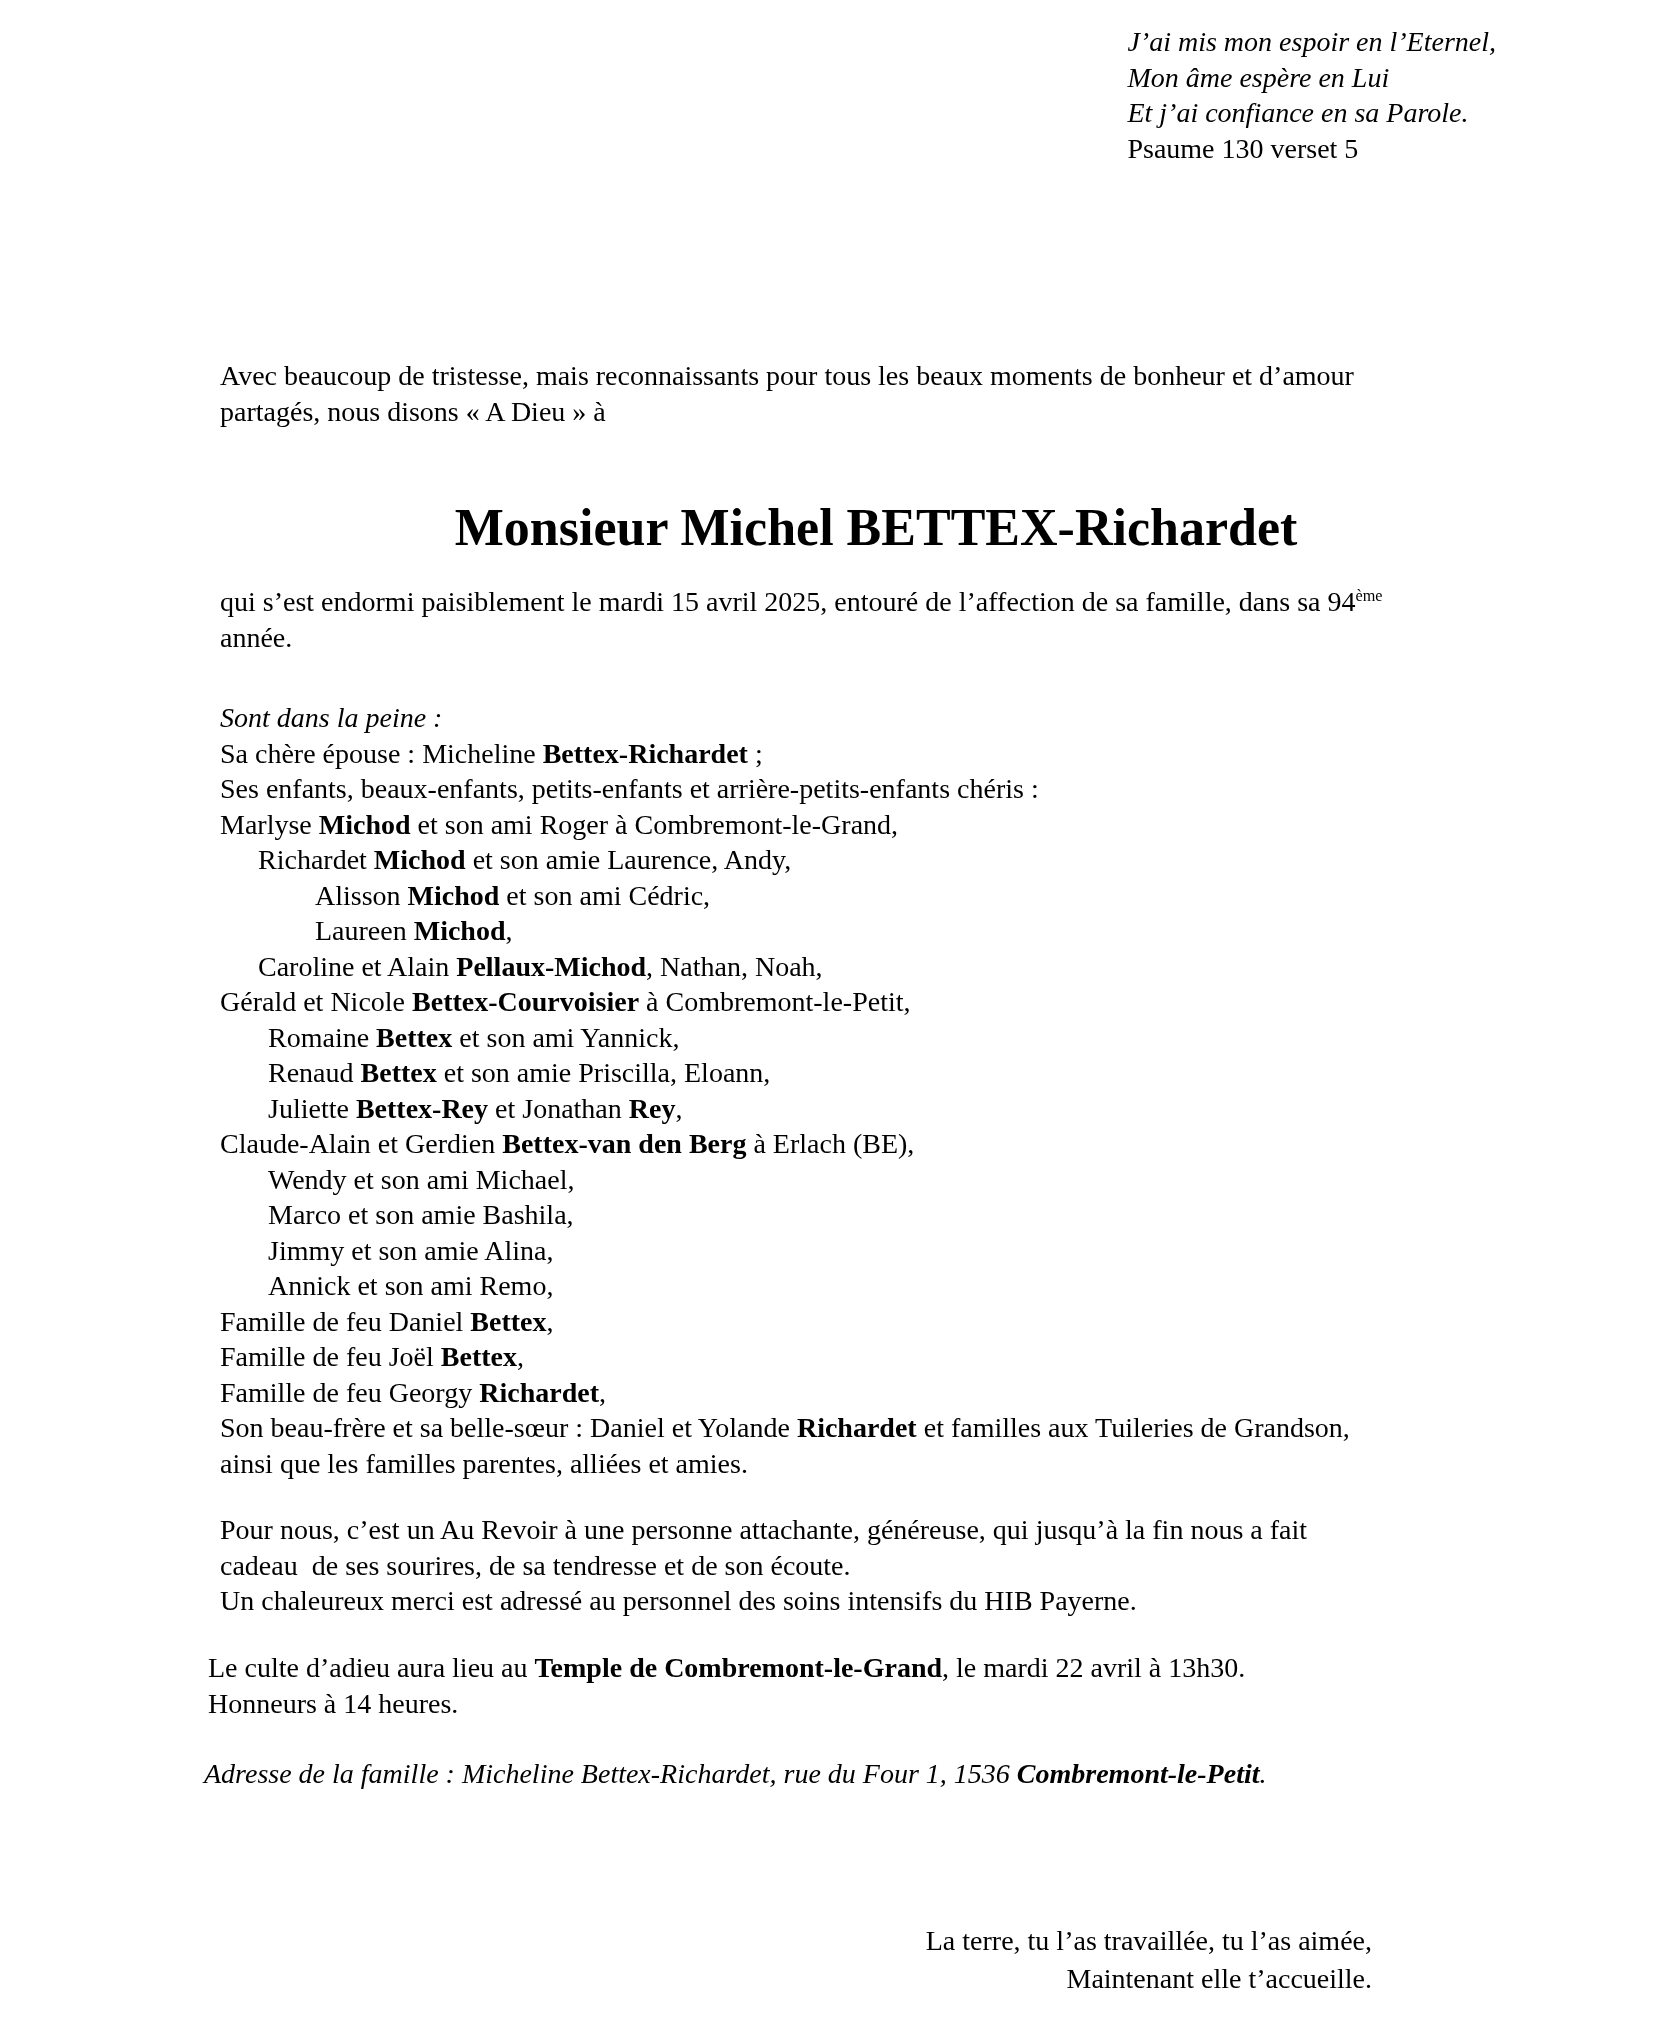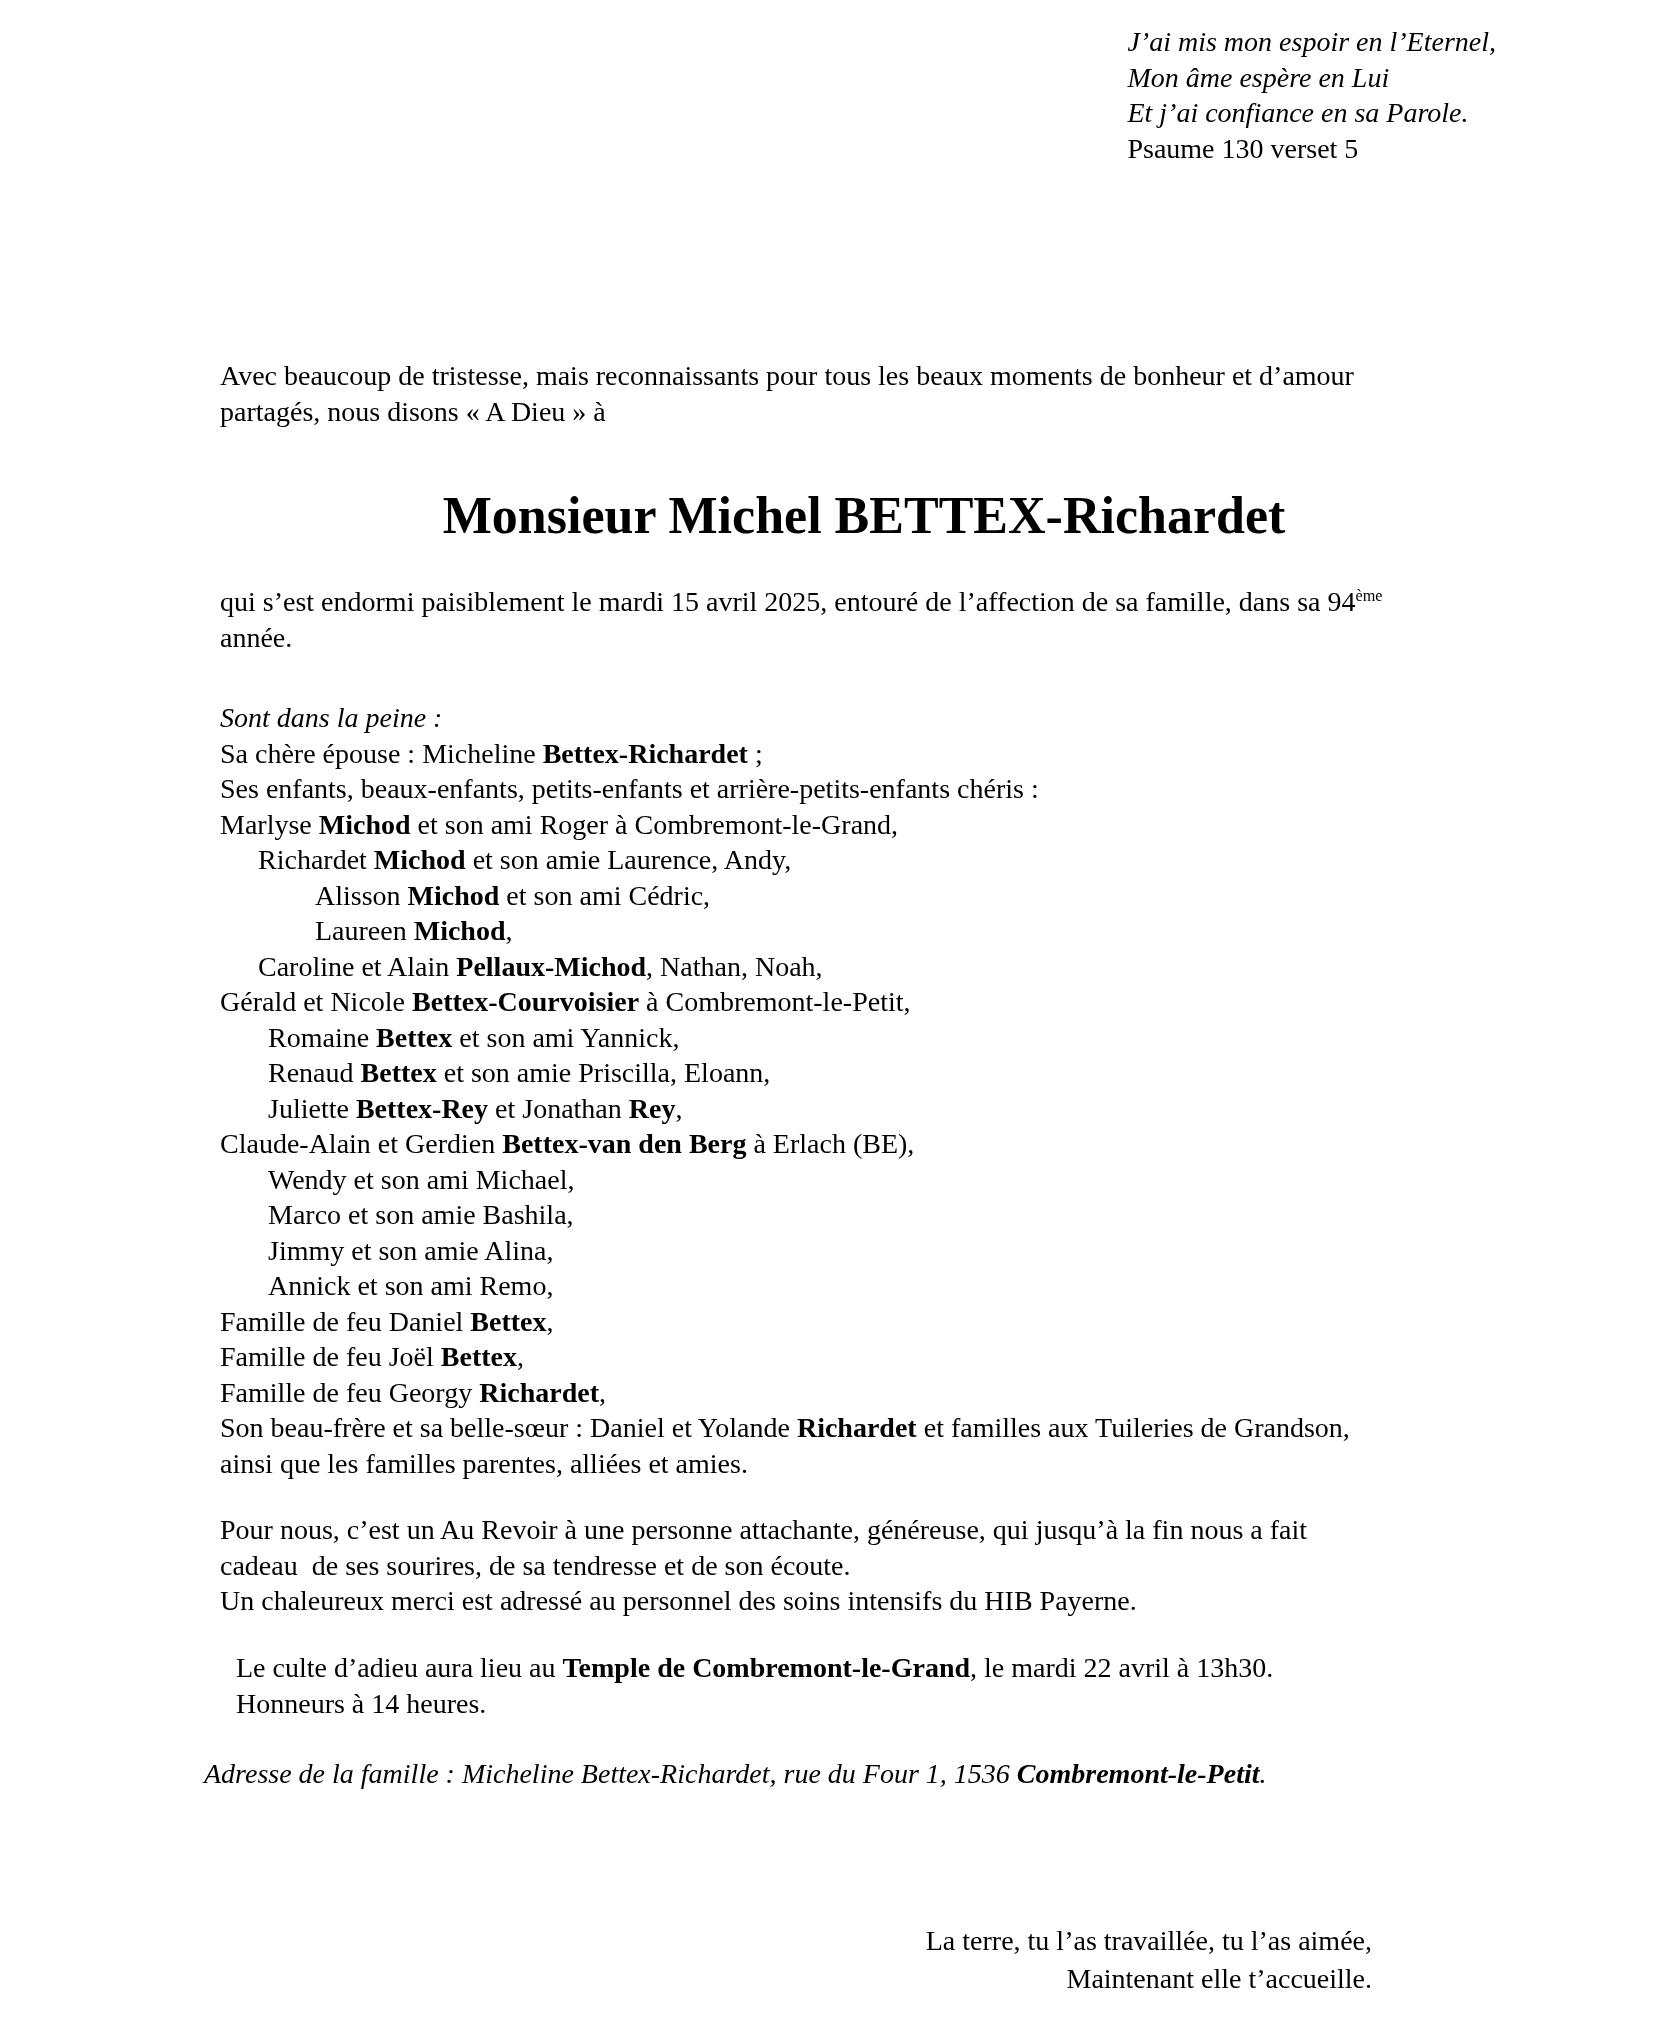--- a/index.html
+++ b/index.html
@@ -36,21 +36,21 @@
   .intro {
     position: absolute;
     left: 220px;
     top: 358px;
   }
   .title {
     position: absolute;
     left: 220px;
     top: 482px;
     width: 1280px;
-    margin: 4px;
+    margin: 16px;
     text-align: center;
     font-size: 52px;
     font-weight: bold;
     line-height: 60px;
     white-space: pre;
   }
   .death {
     position: absolute;
     left: 220px;
     top: 584px;
@@ -70,21 +70,21 @@
   .indent-1 { padding-left: 38px; }
   .indent-2 { padding-left: 48px; }
   .indent-3 { padding-left: 95px; }
   .tribute {
     position: absolute;
     left: 220px;
     top: 1512px;
   }
   .ceremony {
     position: absolute;
-    left: 236px;
+    left: 208px;
     top: 1650px;
   }
   .address {
     position: absolute;
     left: 204px;
     top: 1756px;
     font-style: italic;
   }
   .closing {
     position: absolute;

